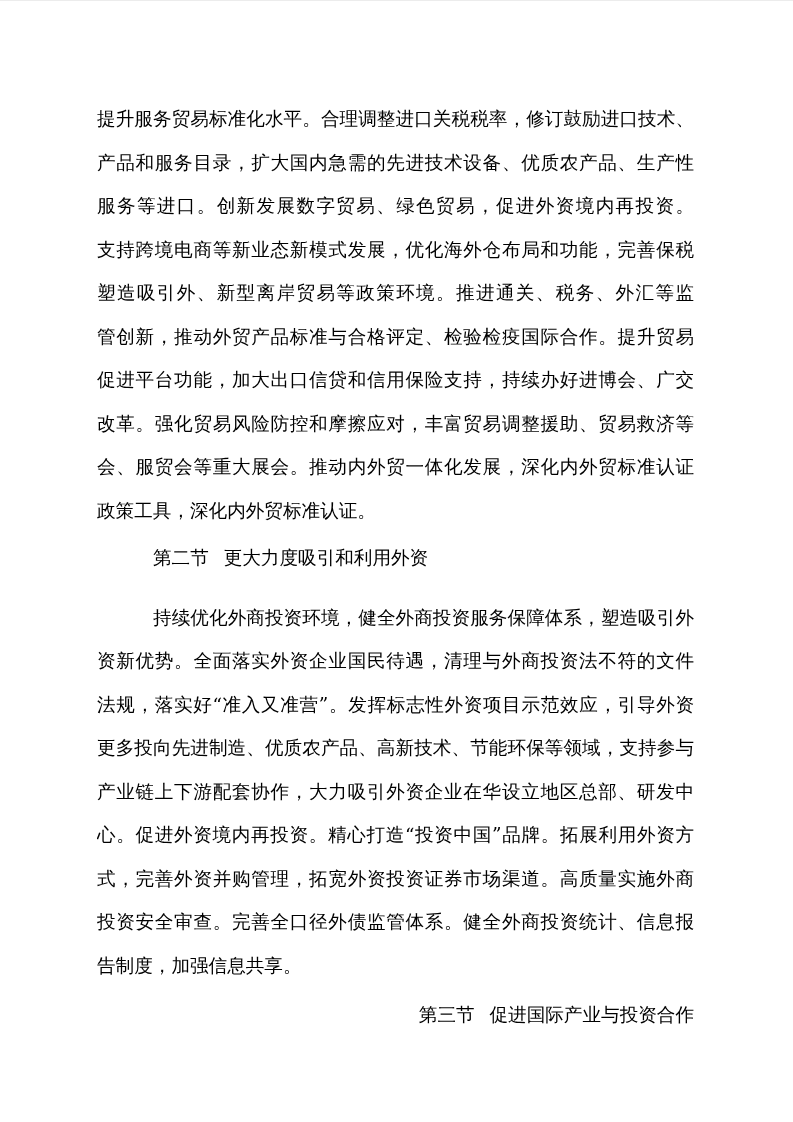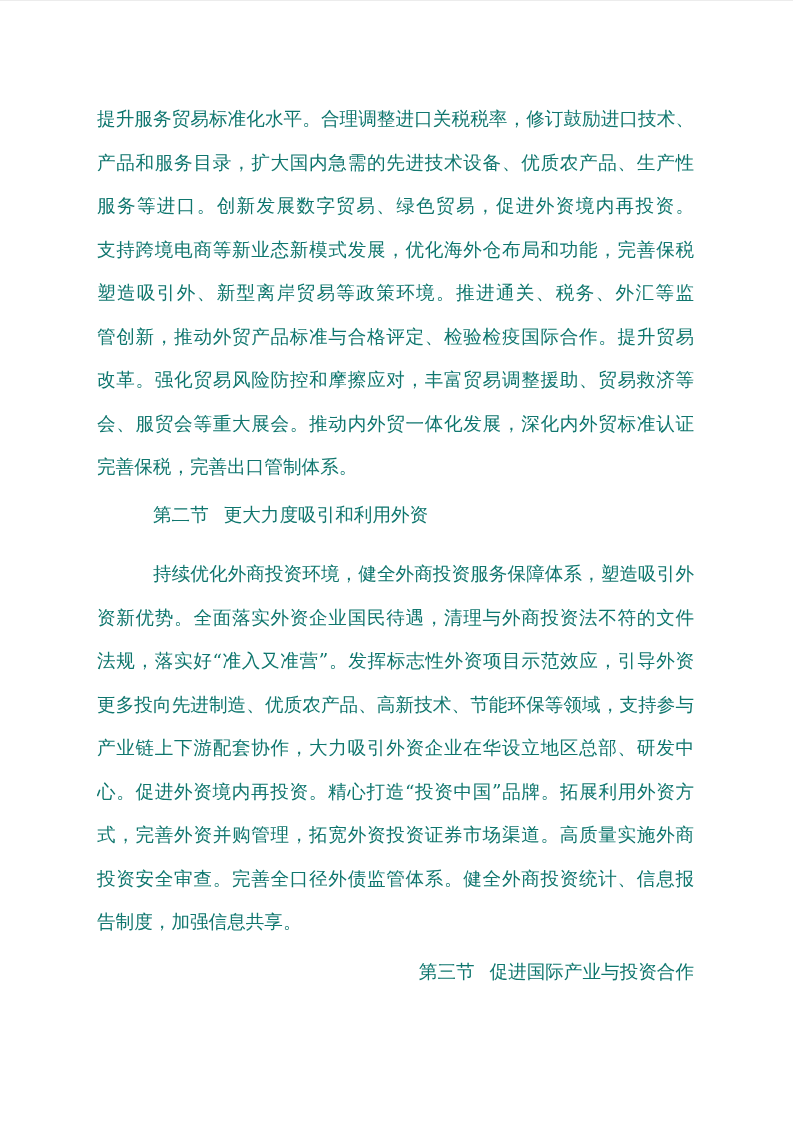--- a/index.html
+++ b/index.html
@@ -7,21 +7,21 @@
     padding: 0;
     background: #ffffff;
   }
   .page {
     position: relative;
     width: 793px;
     height: 1122px;
     background: #ffffff;
     overflow: hidden;
     font-family: "DejaVu Serif", "Liberation Serif", serif;
-    color: #0f766e;
+    color: #000000;
   }
   .top-hairline {
     position: absolute;
     top: 0;
     left: 0;
     width: 100%;
     height: 1px;
     background: #ececec;
   }
   .content {
@@ -73,23 +73,24 @@
 
   <div class="content">
 
     <div class="para">
       <div class="line">提升服务贸易标准化水平。合理调整进口关税税率，修订鼓励进口技术、</div>
       <div class="line">产品和服务目录，扩大国内急需的先进技术设备、优质农产品、生产性</div>
       <div class="line">服务等进口。创新发展数字贸易、绿色贸易，促进外资境内再投资。</div>
       <div class="line">支持跨境电商等新业态新模式发展，优化海外仓布局和功能，完善保税</div>
       <div class="line">塑造吸引外、新型离岸贸易等政策环境。推进通关、税务、外汇等监</div>
       <div class="line">管创新，推动外贸产品标准与合格评定、检验检疫国际合作。提升贸易</div>
+      <div class="line">促进平台功能，加大出口信贷和信用保险支持，持续办好进博会、广交</div>
       <div class="line">改革。强化贸易风险防控和摩擦应对，丰富贸易调整援助、贸易救济等</div>
       <div class="line">会、服贸会等重大展会。推动内外贸一体化发展，深化内外贸标准认证</div>
-      <div class="line last">完善保税，完善出口管制体系。</div>
+      <div class="line last">政策工具，深化内外贸标准认证。</div>
     </div>
 
     <div class="heading h-sec2">
       <span class="label">第二节</span><span class="title">更大力度吸引和利用外资</span>
     </div>
 
     <div class="para indent-first">
       <div class="line first">持续优化外商投资环境，健全外商投资服务保障体系，塑造吸引外</div>
       <div class="line">资新优势。全面落实外资企业国民待遇，清理与外商投资法不符的文件</div>
       <div class="line">法规，落实好“准入又准营”。发挥标志性外资项目示范效应，引导外资</div>

